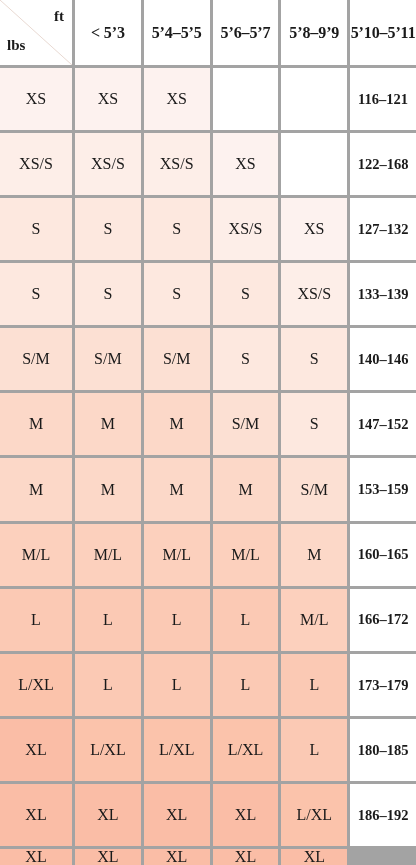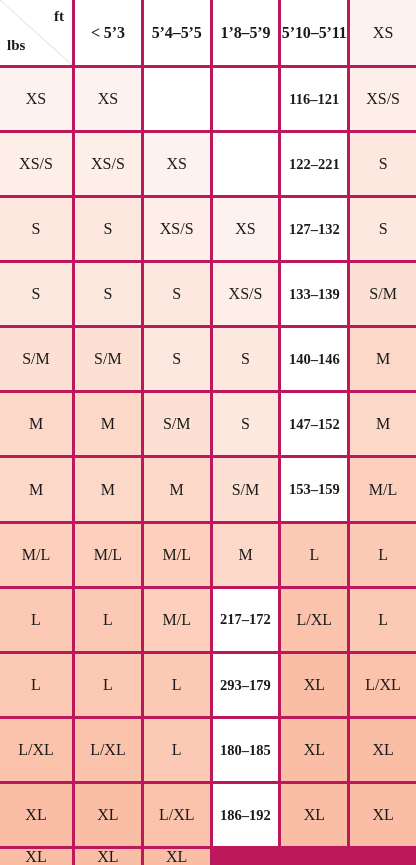--- a/index.html
+++ b/index.html
@@ -14,21 +14,21 @@
     font-family: "Liberation Serif", "DejaVu Serif", serif;
     color: #1a1a1a;
   }
 
   #size-chart {
     width: 416px;
     height: 865px;
     display: grid;
     grid-template-columns: 72px repeat(5, 1fr);
     grid-template-rows: 65px repeat(12, 1fr);
-    background: #be185d;
+    background: #a3a3a3;
     gap: 3px;
     box-sizing: border-box;
   }
 
   .cell {
     display: flex;
     align-items: center;
     justify-content: center;
     font-size: 15.5px;
     line-height: 1;
@@ -92,34 +92,35 @@
 <div id="size-chart">
     <div class="cell corner">
       <svg class="diag" viewBox="0 0 72 65" preserveAspectRatio="none">
         <line x1="0" y1="0" x2="72" y2="65" stroke="#e8d9d2" stroke-width="1"></line>
       </svg>
       <span class="lbl lbl-ft">ft</span>
       <span class="lbl lbl-lbs">lbs</span>
     </div>
     <div class="cell hcell">&lt; 5’3</div>
     <div class="cell hcell">5’4–5’5</div>
-    <div class="cell hcell">1’8–5’9</div>
+    <div class="cell hcell">5’6–5’7</div>
+    <div class="cell hcell">5’8–9’9</div>
     <div class="cell hcell">5’10–5’11</div>
     <div class="cell dcell" style="background: rgb(253, 242, 239);">XS</div>
     <div class="cell dcell" style="background: rgb(253, 242, 239);">XS</div>
     <div class="cell dcell" style="background: rgb(253, 242, 239);">XS</div>
     <div class="cell dcell" style="background: rgb(255, 255, 255);"></div>
     <div class="cell dcell" style="background: rgb(255, 255, 255);"></div>
     <div class="cell rowlabel" style="background: rgb(255, 255, 255);">116–121</div>
     <div class="cell dcell" style="background: rgb(253, 238, 232);">XS/S</div>
     <div class="cell dcell" style="background: rgb(253, 238, 232);">XS/S</div>
     <div class="cell dcell" style="background: rgb(253, 238, 232);">XS/S</div>
     <div class="cell dcell" style="background: rgb(253, 242, 239);">XS</div>
     <div class="cell dcell" style="background: rgb(255, 255, 255);"></div>
-    <div class="cell rowlabel" style="background: rgb(255, 255, 255);">122–221</div>
+    <div class="cell rowlabel" style="background: rgb(255, 255, 255);">122–168</div>
     <div class="cell dcell" style="background: rgb(253, 232, 223);">S</div>
     <div class="cell dcell" style="background: rgb(253, 232, 223);">S</div>
     <div class="cell dcell" style="background: rgb(253, 232, 223);">S</div>
     <div class="cell dcell" style="background: rgb(253, 238, 232);">XS/S</div>
     <div class="cell dcell" style="background: rgb(253, 242, 239);">XS</div>
     <div class="cell rowlabel" style="background: rgb(255, 255, 255);">127–132</div>
     <div class="cell dcell" style="background: rgb(253, 232, 223);">S</div>
     <div class="cell dcell" style="background: rgb(253, 232, 223);">S</div>
     <div class="cell dcell" style="background: rgb(253, 232, 223);">S</div>
     <div class="cell dcell" style="background: rgb(253, 232, 223);">S</div>
@@ -141,32 +142,33 @@
     <div class="cell dcell" style="background: rgb(252, 216, 200);">M</div>
     <div class="cell dcell" style="background: rgb(252, 216, 200);">M</div>
     <div class="cell dcell" style="background: rgb(252, 216, 200);">M</div>
     <div class="cell dcell" style="background: rgb(252, 224, 211);">S/M</div>
     <div class="cell rowlabel" style="background: rgb(255, 255, 255);">153–159</div>
     <div class="cell dcell" style="background: rgb(252, 208, 189);">M/L</div>
     <div class="cell dcell" style="background: rgb(252, 208, 189);">M/L</div>
     <div class="cell dcell" style="background: rgb(252, 208, 189);">M/L</div>
     <div class="cell dcell" style="background: rgb(252, 208, 189);">M/L</div>
     <div class="cell dcell" style="background: rgb(252, 216, 200);">M</div>
+    <div class="cell rowlabel" style="background: rgb(255, 255, 255);">160–165</div>
     <div class="cell dcell" style="background: rgb(251, 201, 180);">L</div>
     <div class="cell dcell" style="background: rgb(251, 201, 180);">L</div>
     <div class="cell dcell" style="background: rgb(251, 201, 180);">L</div>
     <div class="cell dcell" style="background: rgb(251, 201, 180);">L</div>
     <div class="cell dcell" style="background: rgb(252, 208, 189);">M/L</div>
-    <div class="cell rowlabel" style="background: rgb(255, 255, 255);">217–172</div>
+    <div class="cell rowlabel" style="background: rgb(255, 255, 255);">166–172</div>
     <div class="cell dcell" style="background: rgb(251, 195, 171);">L/XL</div>
     <div class="cell dcell" style="background: rgb(251, 201, 180);">L</div>
     <div class="cell dcell" style="background: rgb(251, 201, 180);">L</div>
     <div class="cell dcell" style="background: rgb(251, 201, 180);">L</div>
     <div class="cell dcell" style="background: rgb(251, 201, 180);">L</div>
-    <div class="cell rowlabel" style="background: rgb(255, 255, 255);">293–179</div>
+    <div class="cell rowlabel" style="background: rgb(255, 255, 255);">173–179</div>
     <div class="cell dcell" style="background: rgb(250, 189, 166);">XL</div>
     <div class="cell dcell" style="background: rgb(251, 195, 171);">L/XL</div>
     <div class="cell dcell" style="background: rgb(251, 195, 171);">L/XL</div>
     <div class="cell dcell" style="background: rgb(251, 195, 171);">L/XL</div>
     <div class="cell dcell" style="background: rgb(251, 201, 180);">L</div>
     <div class="cell rowlabel" style="background: rgb(255, 255, 255);">180–185</div>
     <div class="cell dcell" style="background: rgb(250, 189, 166);">XL</div>
     <div class="cell dcell" style="background: rgb(250, 189, 166);">XL</div>
     <div class="cell dcell" style="background: rgb(250, 189, 166);">XL</div>
     <div class="cell dcell" style="background: rgb(250, 189, 166);">XL</div>

